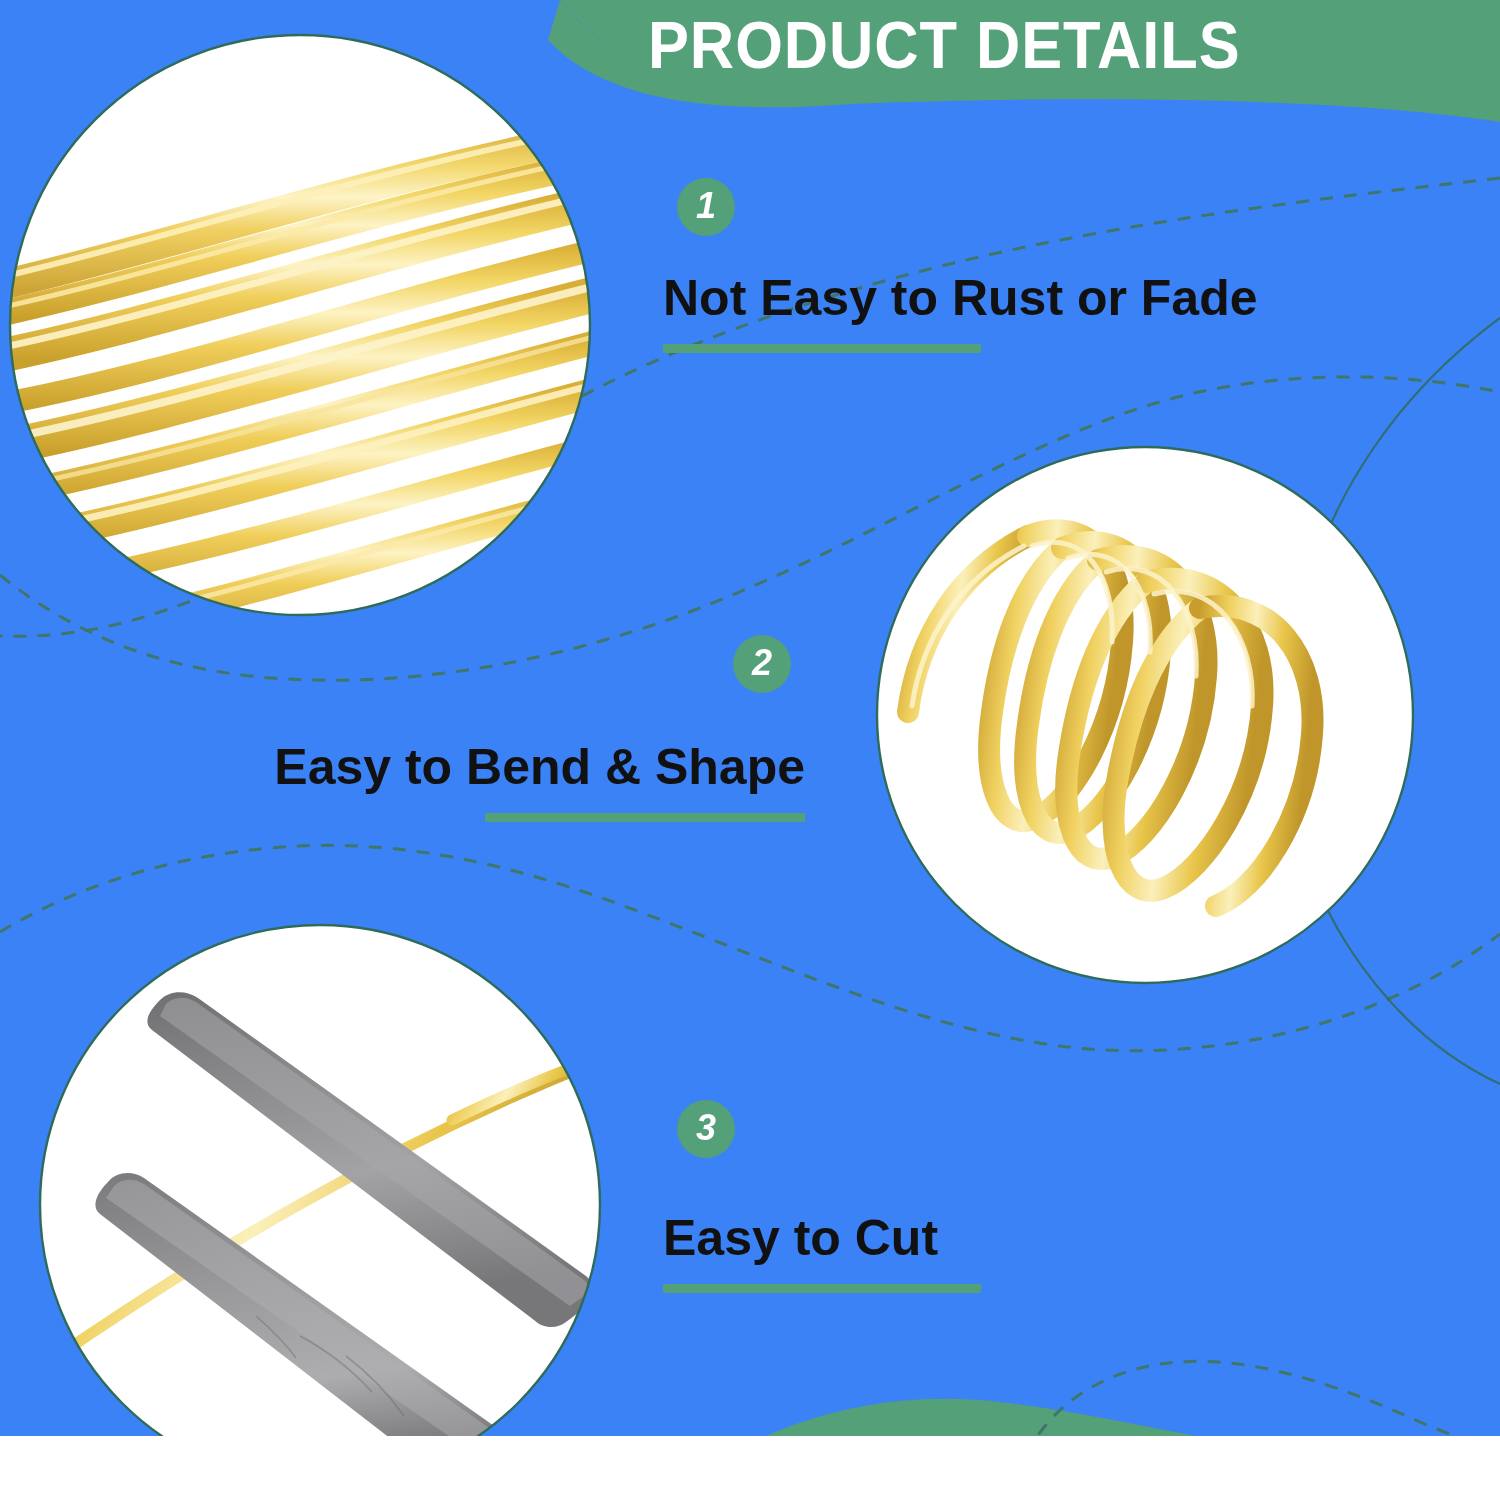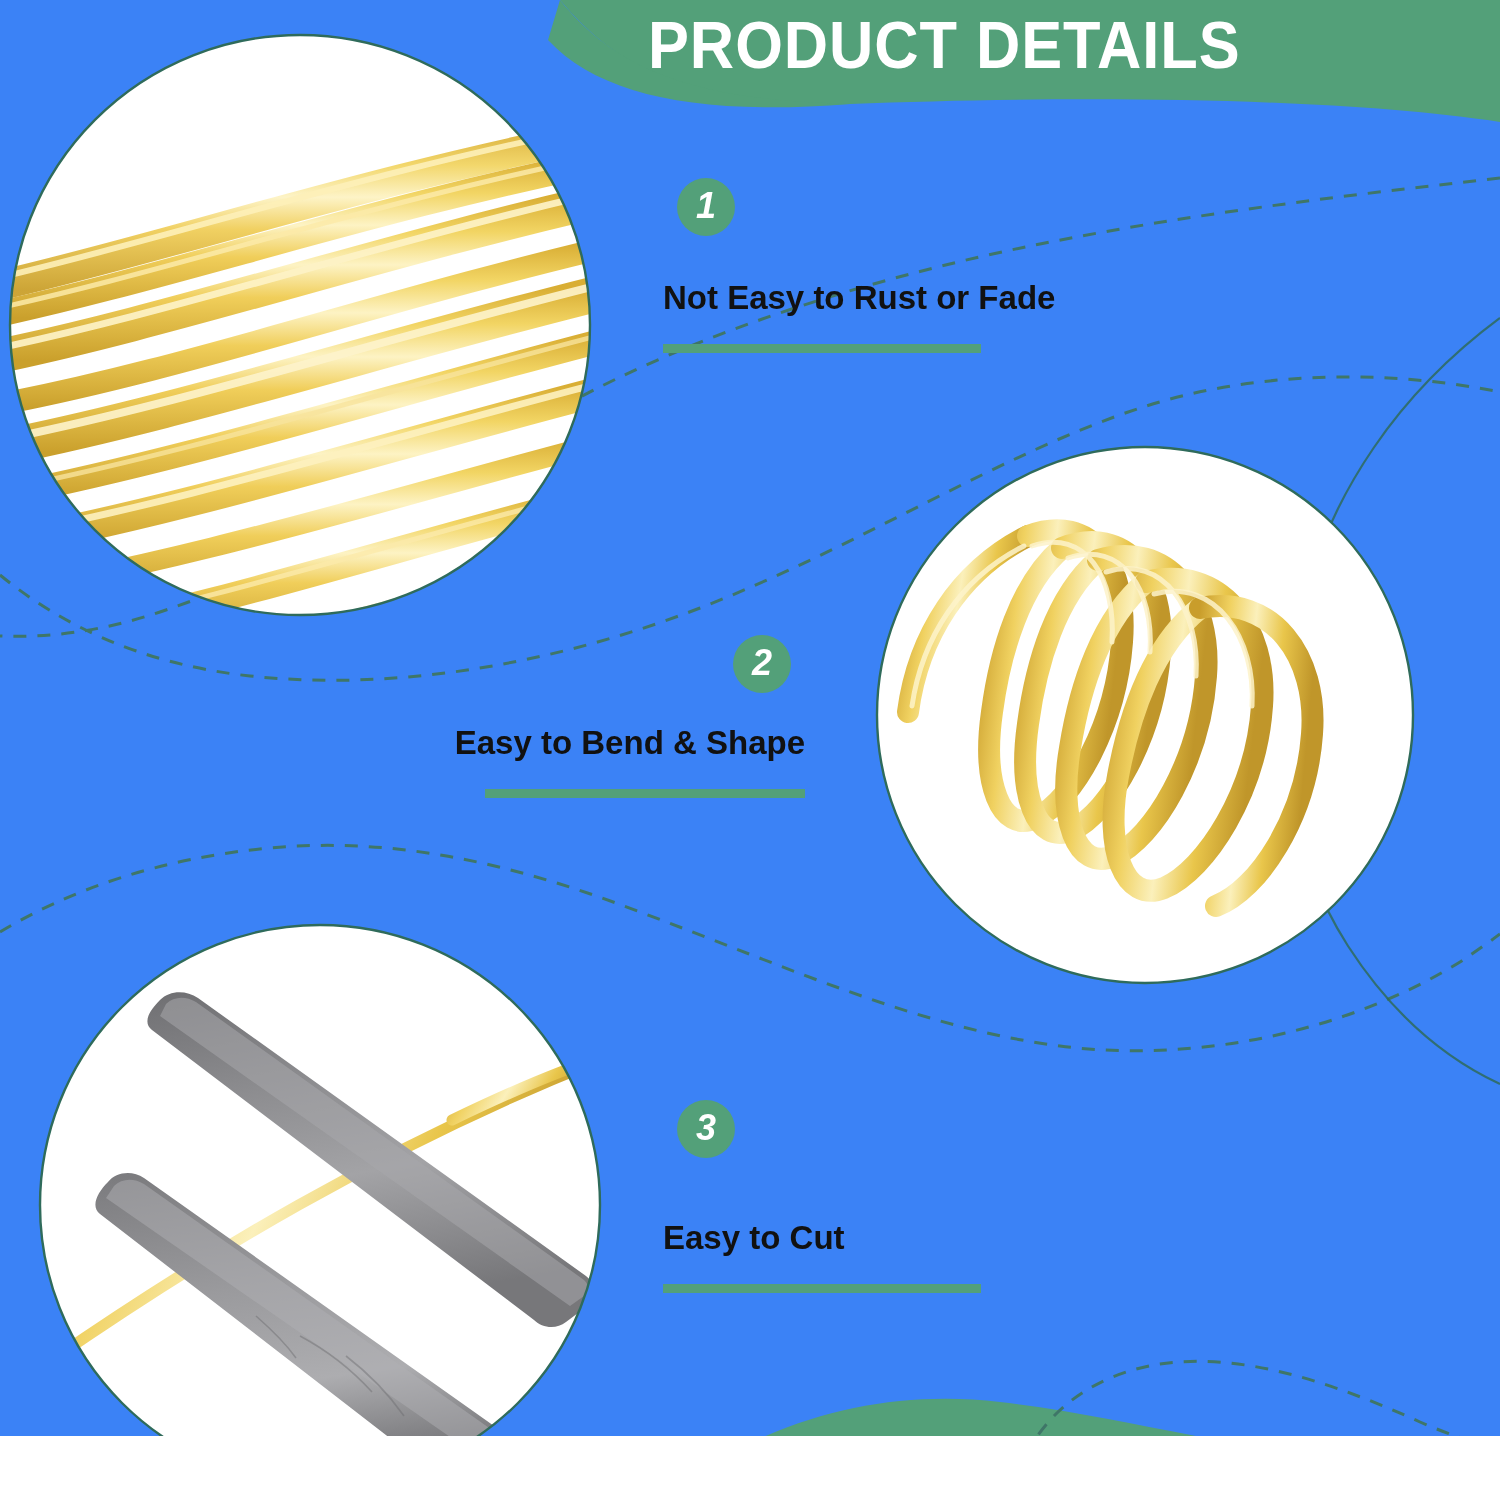--- a/index.html
+++ b/index.html
@@ -59,41 +59,41 @@
     font-style: italic;
     display: flex;
     align-items: center;
     justify-content: center;
     line-height: 1;
     box-sizing: border-box;
     padding-bottom: 2px;
   }
   .feature-heading {
     color: #111111;
-    font-size: 33px;
+    font-size: 50px;
     font-weight: 700;
     line-height: 56px;
     white-space: nowrap;
     font-family: "Liberation Sans", sans-serif;
   }
   .rule {
     height: 9px;
     background: #53a079;
   }
 
   
   #feature-1 { left: 663px; top: 178px; }
   #feature-1 .badge { margin-left: 14px; }
   #feature-1 .feature-heading { margin-top: 34px; }
   #feature-1 .rule { width: 318px; margin-top: 18px; }
 
   
   #feature-2 { left: 255px; top: 635px; width: 550px; text-align: right; }
   #feature-2 .badge { margin-left: auto; margin-right: 14px; }
-  #feature-2 .feature-heading { margin-top: 22px; text-align: right; }
+  #feature-2 .feature-heading { margin-top: 46px; text-align: right; }
   #feature-2 .rule { width: 320px; margin-top: 18px; margin-left: auto; }
 
   
   #feature-3 { left: 663px; top: 1100px; }
   #feature-3 .badge { margin-left: 14px; }
   #feature-3 .feature-heading { margin-top: 52px; }
   #feature-3 .rule { width: 318px; margin-top: 18px; }
 </style>
 </head>
 <body>

